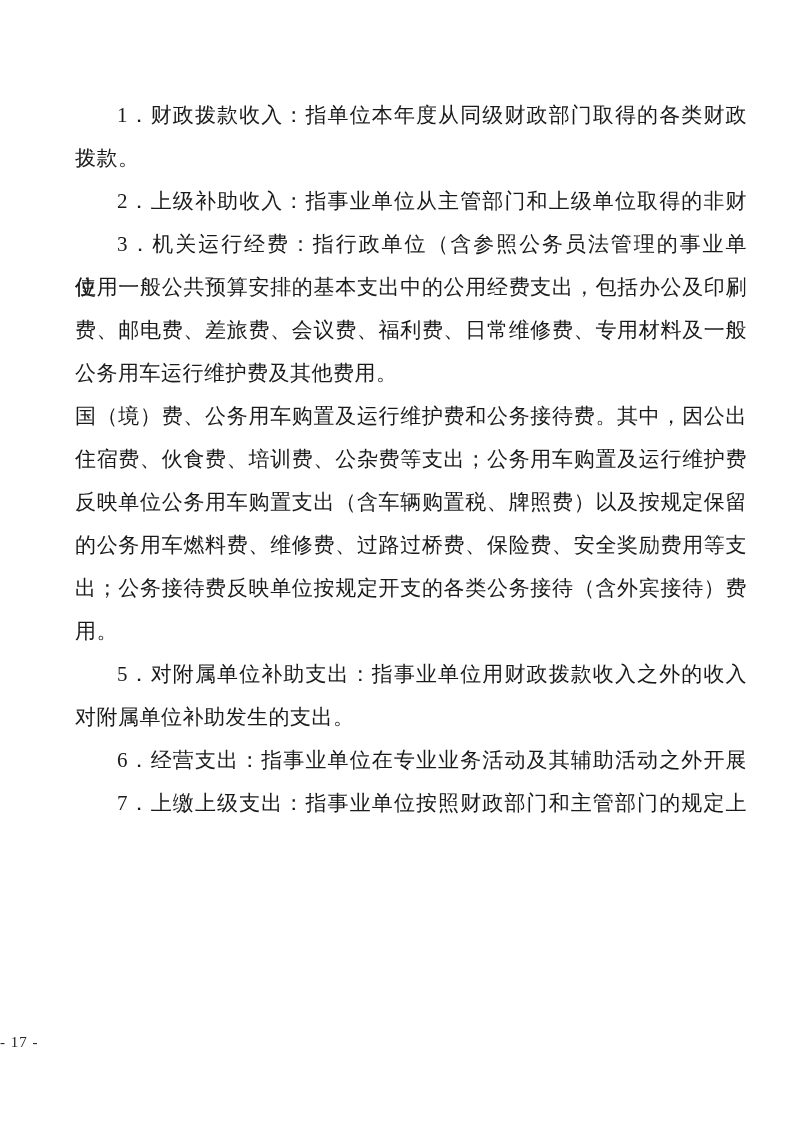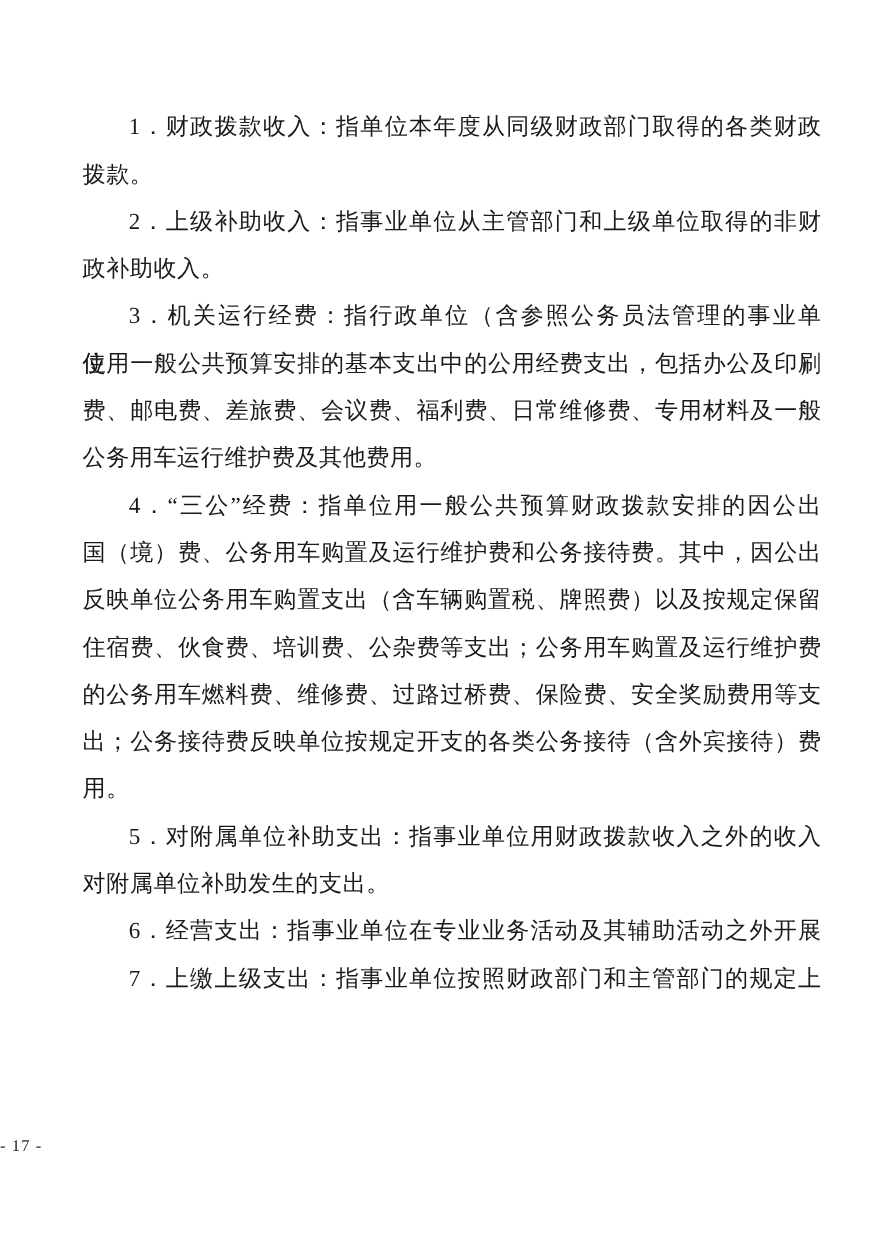--- a/index.html
+++ b/index.html
@@ -50,29 +50,27 @@
   }
 </style>
 </head>
 <body>
 
 <div class="page">
   <div class="text-area">
       <div class="line indent justify">1．财政拨款收入：指单位本年度从同级财政部门取得的各类财政</div>
       <div class="line">拨款。</div>
       <div class="line indent justify">2．上级补助收入：指事业单位从主管部门和上级单位取得的非财</div>
-      <div class="line">政补助收入。</div>
       <div class="line indent justify">3．机关运行经费：指行政单位（含参照公务员法管理的事业单位）</div>
       <div class="line justify">使用一般公共预算安排的基本支出中的公用经费支出，包括办公及印刷</div>
       <div class="line justify">费、邮电费、差旅费、会议费、福利费、日常维修费、专用材料及一般</div>
       <div class="line">公务用车运行维护费及其他费用。</div>
-      <div class="line indent justify">4．“三公”经费：指单位用一般公共预算财政拨款安排的因公出</div>
       <div class="line justify">国（境）费、公务用车购置及运行维护费和公务接待费。其中，因公出</div>
+      <div class="line justify">住宿费、伙食费、培训费、公杂费等支出；公务用车购置及运行维护费</div>
       <div class="line justify">反映单位公务用车购置支出（含车辆购置税、牌照费）以及按规定保留</div>
-      <div class="line justify">住宿费、伙食费、培训费、公杂费等支出；公务用车购置及运行维护费</div>
       <div class="line justify">的公务用车燃料费、维修费、过路过桥费、保险费、安全奖励费用等支</div>
       <div class="line justify">出；公务接待费反映单位按规定开支的各类公务接待（含外宾接待）费</div>
       <div class="line">用。</div>
       <div class="line indent justify">5．对附属单位补助支出：指事业单位用财政拨款收入之外的收入</div>
       <div class="line">对附属单位补助发生的支出。</div>
       <div class="line indent justify">6．经营支出：指事业单位在专业业务活动及其辅助活动之外开展</div>
       <div class="line indent justify">7．上缴上级支出：指事业单位按照财政部门和主管部门的规定上</div>
     </div>
   <div class="page-number">- 17 -</div>
 </div>

